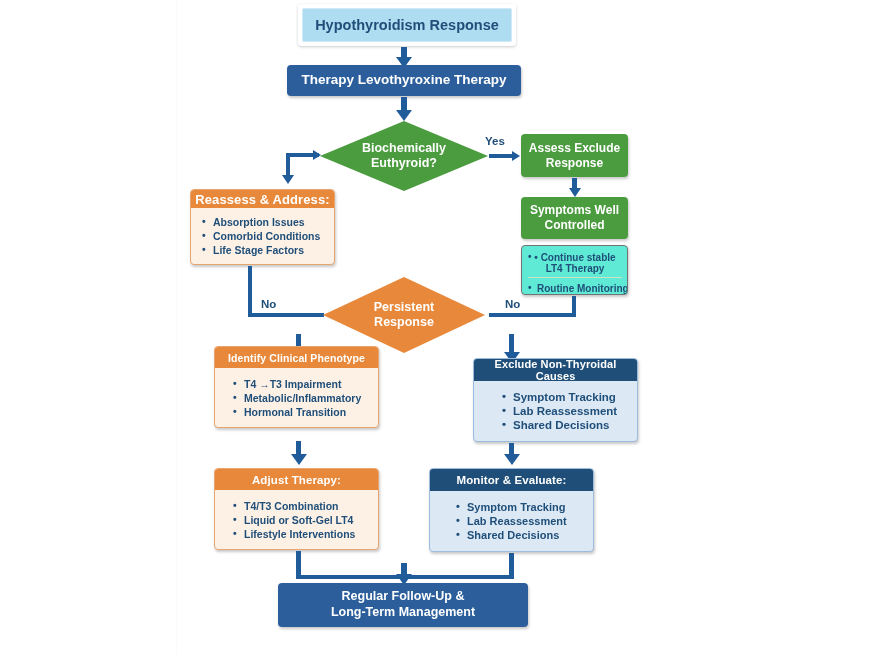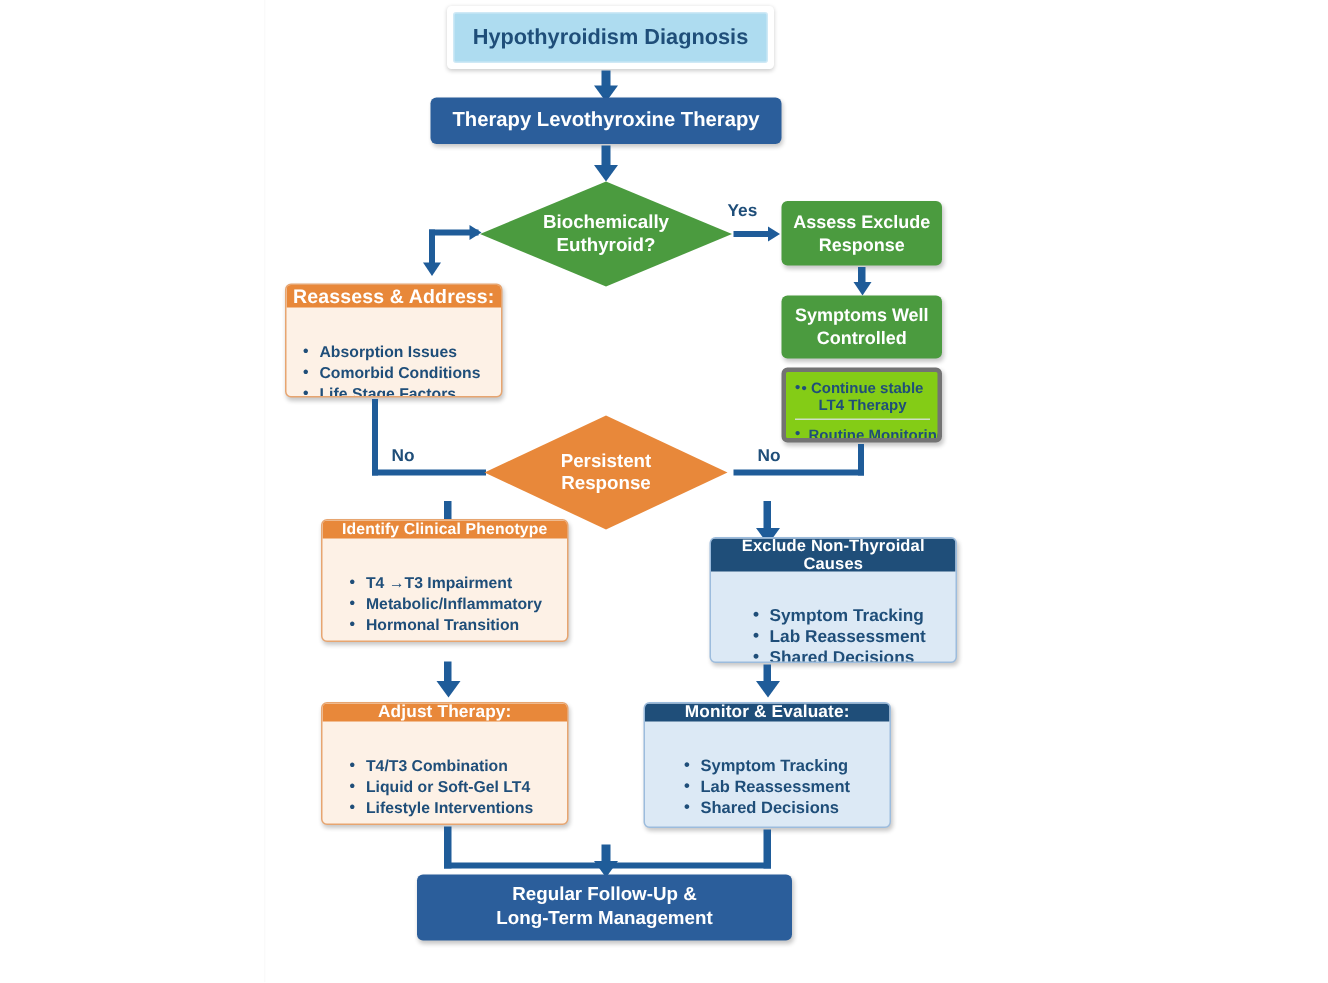--- a/index.html
+++ b/index.html
@@ -25,21 +25,21 @@
     overflow:hidden;
     display:flex;flex-direction:column;
   }
   .box .hdr{
     display:flex;align-items:center;justify-content:center;
     text-align:center;color:#ffffff;font-weight:bold;
     letter-spacing:.1px;
   }
   .box .body{
     flex:1;display:flex;flex-direction:column;justify-content:center;
-    padding:22px 9px 6px 11px;
+    padding:6px 9px 6px 11px;
   }
   .box .body ul{margin:0;padding:0;list-style:none;}
   .box .body li{
     position:relative;padding-left:11px;margin:2px 0;
     color:#1F4E79;font-weight:bold;white-space:nowrap;
   }
   .box .body li:before{
     content:"\2022";position:absolute;left:0;top:-1px;
   }
 
@@ -84,21 +84,21 @@
     background:transparent;
   }
 </style>
 </head>
 <body>
 
 <div id="canvas">
   <div id="panel-edge"></div>
 
   <div class="node" id="n-diagnosis" style="left:298px;top:4px;width:218px;height:42px;">
-    <div class="inner">Hypothyroidism Diagnosis</div>
+    <div class="inner">Hypothyroidism Response</div>
   </div>
 
   <div class="ln" style="left:401px;top:47px;width:6px;height:12px;"></div>
   <div class="arrow arr-down" style="left:396px;top:57px;"></div>
 
   <div class="node solid" id="n-optimize" style="left:287px;top:65px;width:234px;height:31px;background:#2B5E9B;font-size:13.5px;">
     <span>Therapy Levothyroxine Therapy</span>
   </div>
 
   <div class="ln" style="left:401px;top:97px;width:6px;height:16px;"></div>
@@ -128,21 +128,21 @@
   <div class="ln" style="left:572px;top:178px;width:5px;height:12px;"></div>
   <div class="arrow arr-down-sm" style="left:568.5px;top:188px;"></div>
 
   <div class="node solid" id="n-symptomswell" style="left:521px;top:197px;width:107px;height:42px;background:#4B9B3F;font-size:12px;">
     <div>
       <div>Symptoms Well</div>
       <div>Controlled</div>
     </div>
   </div>
 
-  <div class="node box" id="n-continue" style="left:521px;top:245px;width:107px;height:50px;background:#84cc16;border:3px solid #737373;">
+  <div class="node box" id="n-continue" style="left:521px;top:245px;width:107px;height:50px;background:#5eead4;border:1px solid #737373;">
     <div class="body" style="padding:4px 5px 4px 6px;">
       <ul>
         <li style="font-size:10px;white-space:normal;text-align:center;padding-left:0;border-bottom:1px solid #cfe0c4;padding-bottom:3px;">
           <span style="display:inline-block;">•&nbsp;<span>Continue stable LT4 Therapy</span></span>
         </li>
         <li style="font-size:10px;white-space:nowrap;padding-left:9px;margin-top:5px;">
           <span>Routine Monitoring</span>
         </li>
       </ul>
     </div>

